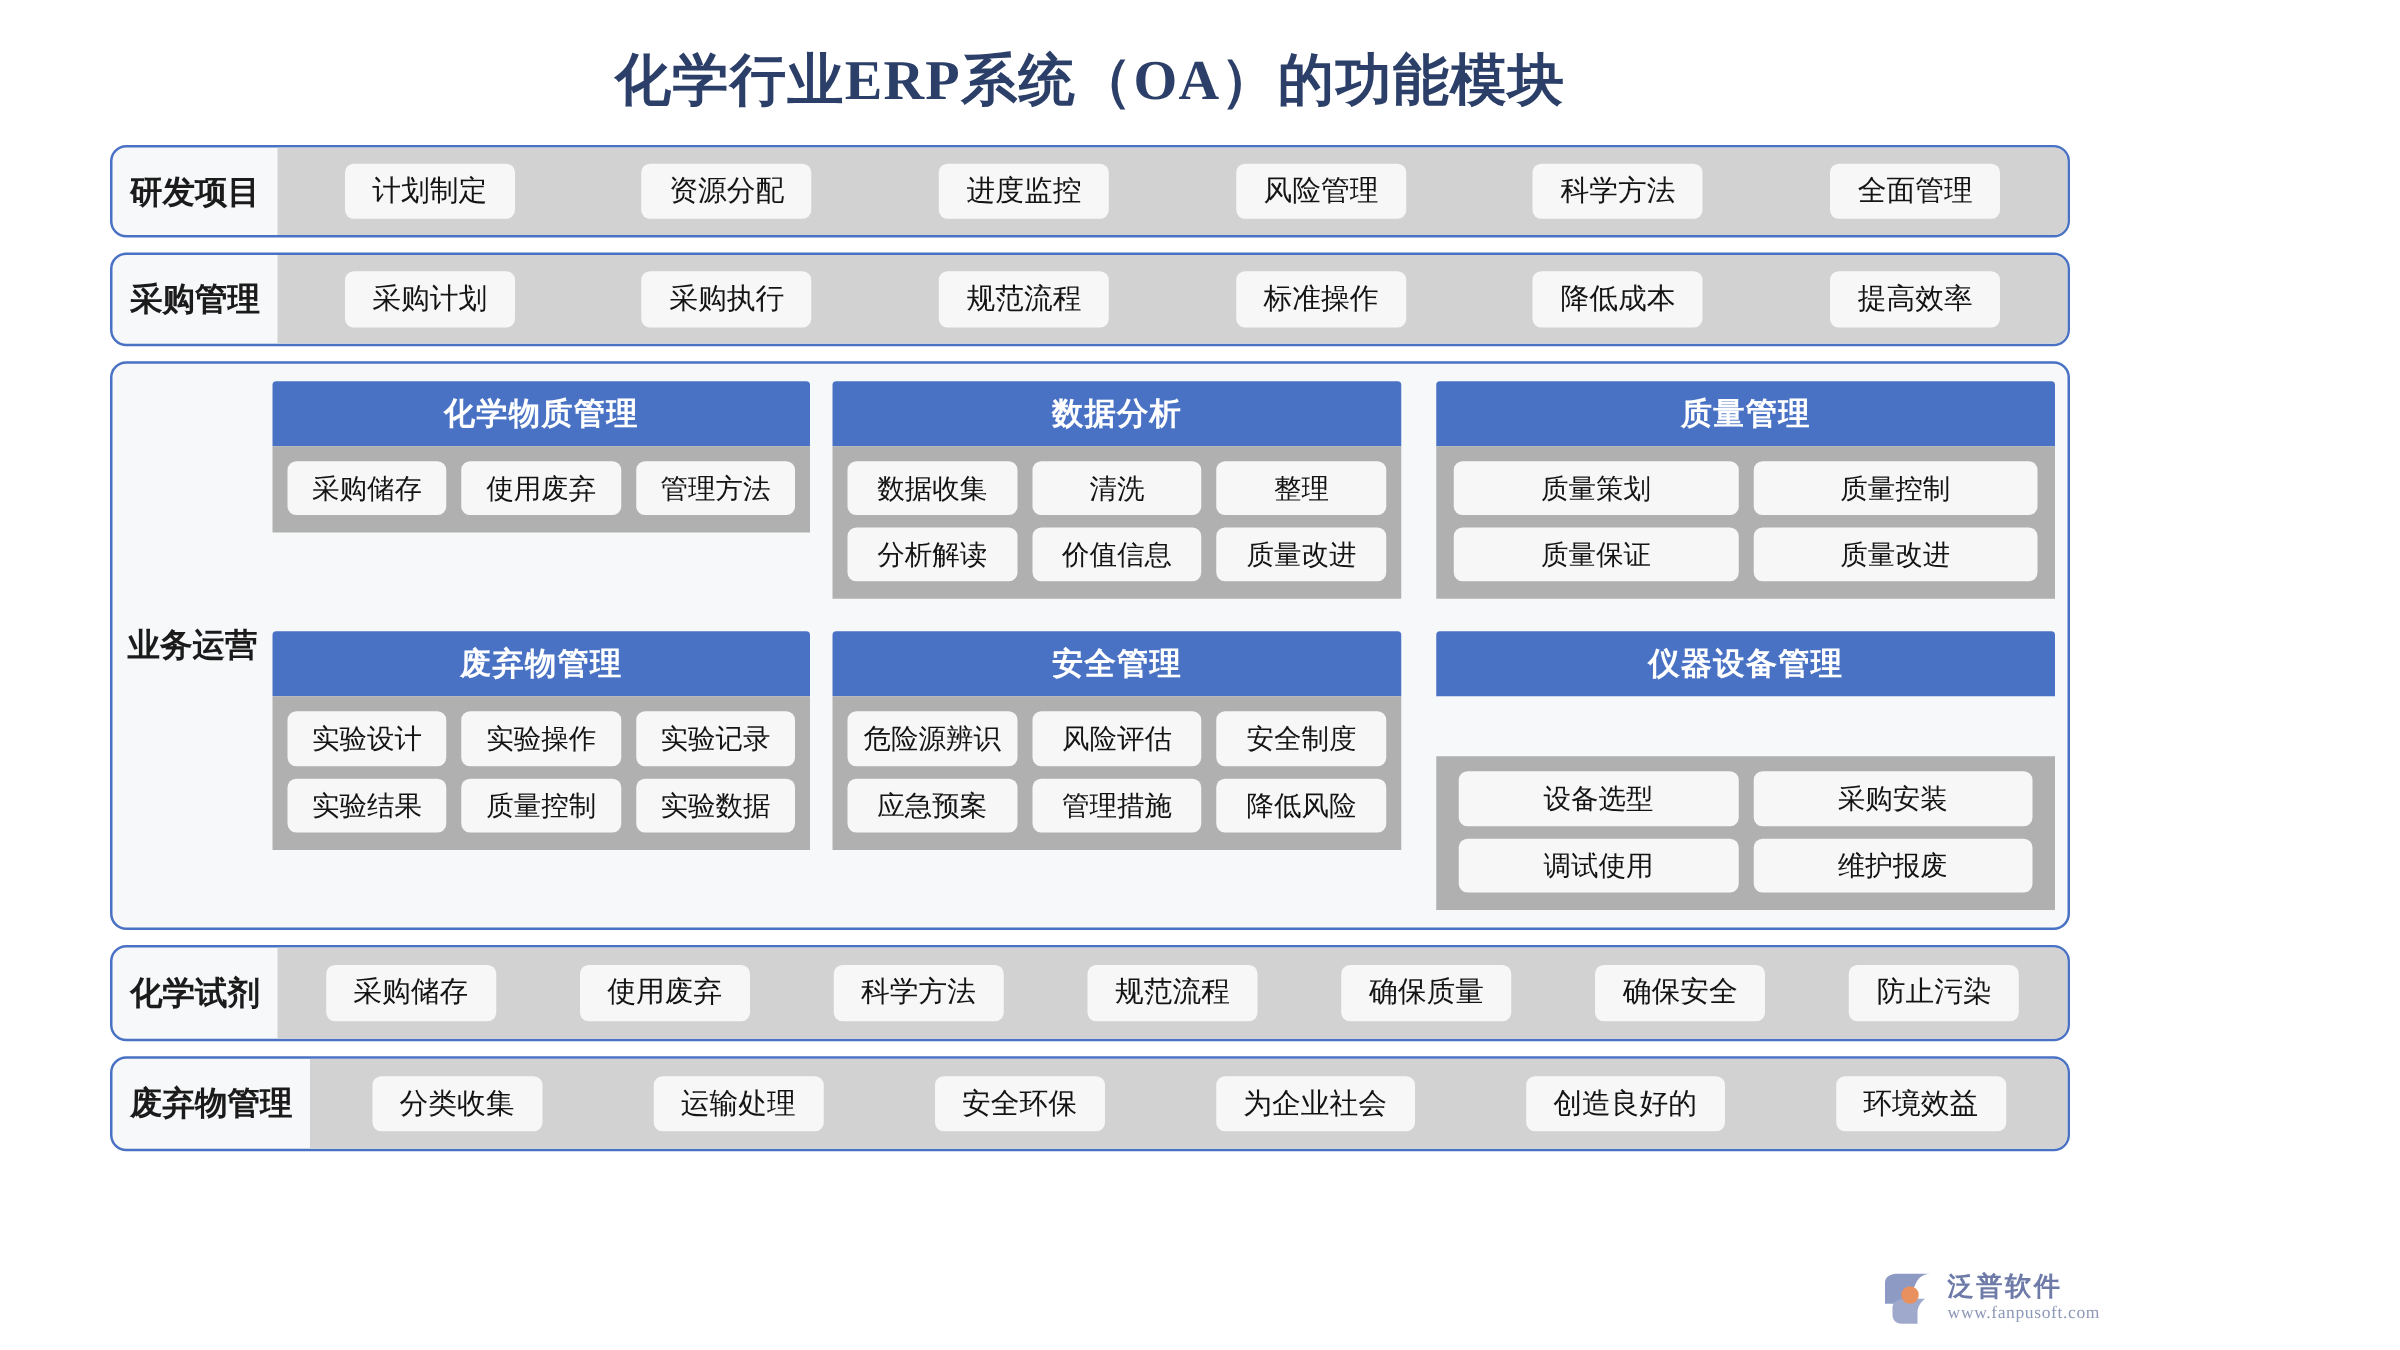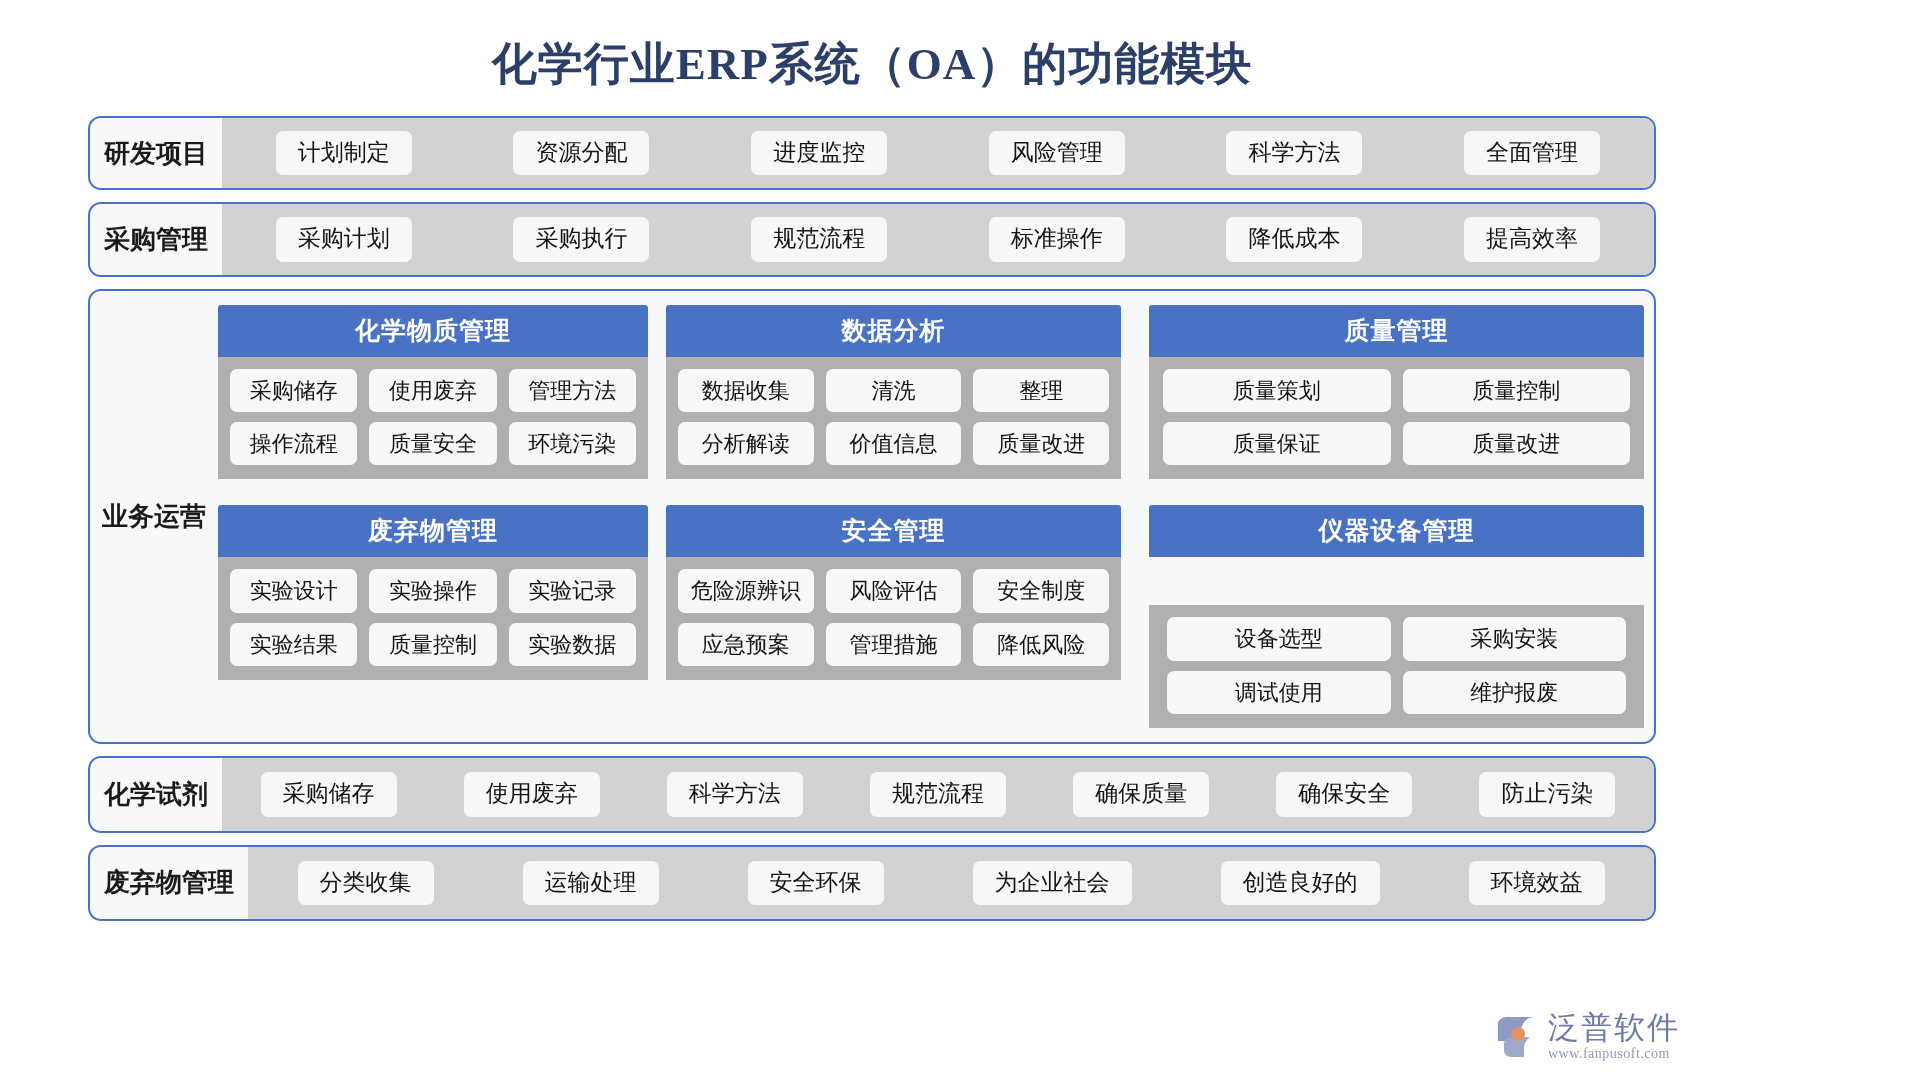--- a/index.html
+++ b/index.html
@@ -147,22 +147,22 @@
     position: absolute;
     right: 64px;
     bottom: 18px;
     display: flex;
     align-items: center;
     gap: 8px;
   }
   .logo-mark { position: relative; width: 46px; height: 46px; }
   .logo-text-wrap { display: flex; flex-direction: column; align-items: flex-start; }
   .logo-name {
-    font-size: 31px;
-    font-weight: 400;
+    font-size: 21px;
+    font-weight: 700;
     color: #6e7ba8;
     letter-spacing: 2px;
     line-height: 1;
     font-family: "Liberation Serif", "DejaVu Serif", serif;
   }
   .logo-url {
     font-size: 14px;
     color: #8e98b8;
     letter-spacing: 0.5px;
     margin-top: 3px;
@@ -204,25 +204,20 @@
     <div class="ops-label">业务运营</div>
     <div class="ops-grid">
 
       <div class="card">
         <div class="card-head">化学物质管理</div>
         <div class="card-body">
           <div class="card-row">
             <div class="pill">采购储存</div>
             <div class="pill">使用废弃</div>
             <div class="pill">管理方法</div>
-          </div>
-          <div class="card-row">
-            <div class="pill">操作流程</div>
-            <div class="pill">质量安全</div>
-            <div class="pill">环境污染</div>
           </div>
         </div>
       </div>
 
       <div class="card">
         <div class="card-head">数据分析</div>
         <div class="card-body">
           <div class="card-row">
             <div class="pill">数据收集</div>
             <div class="pill">清洗</div>

